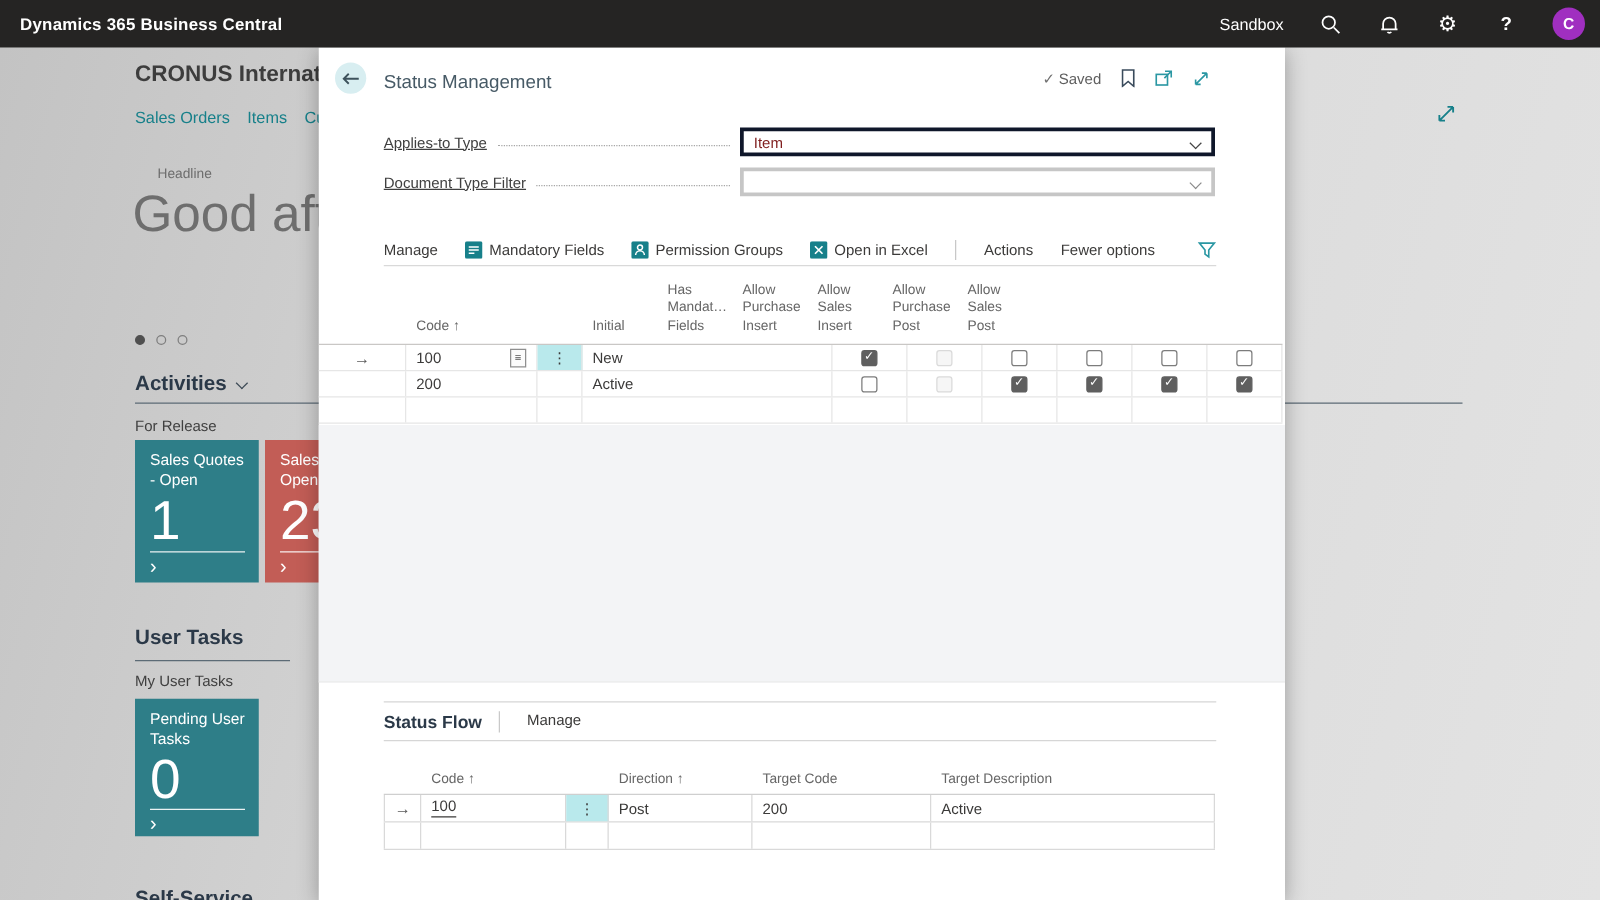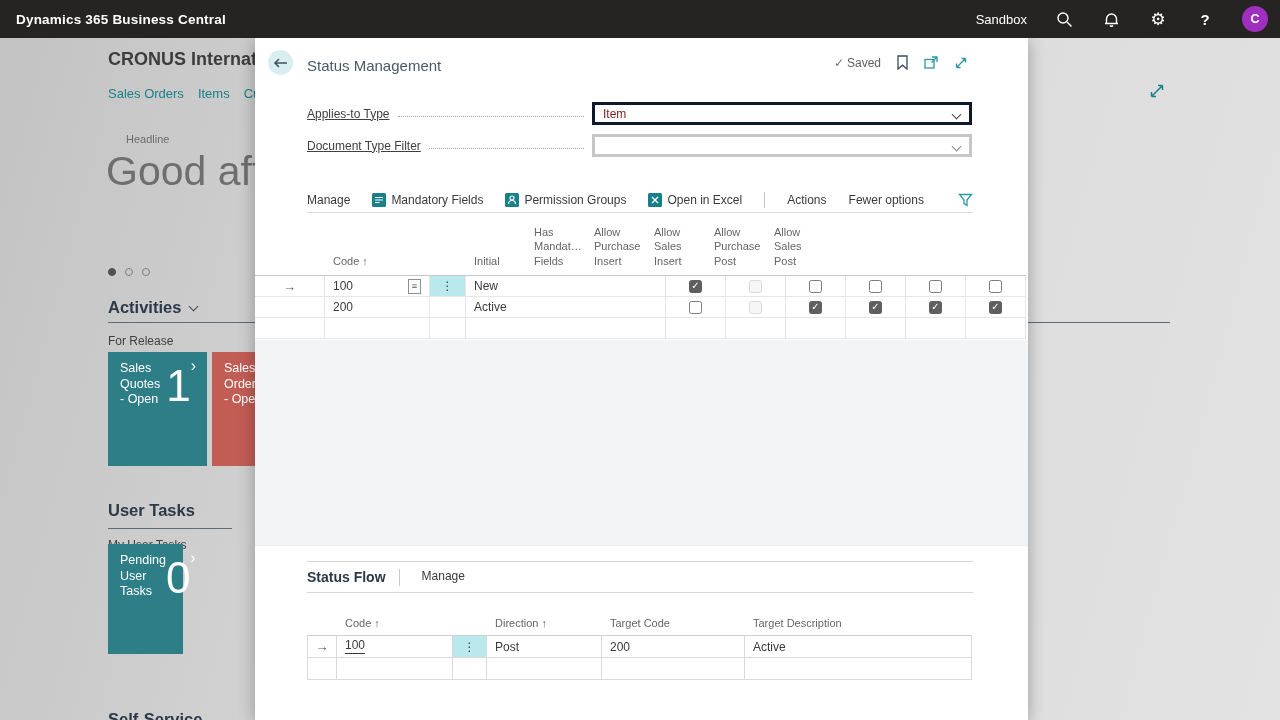--- a/index.html
+++ b/index.html
@@ -31,31 +31,31 @@
   .dots{position:absolute;left:108px;top:230px;display:flex;gap:9px;align-items:center;}
   .dots span{width:8px;height:8px;border-radius:50%;border:1.5px solid #7e7e7e;cursor:pointer;}
   .dots span.on{background:#4f4f4f;border-color:#4f4f4f;}
   .sec-head{position:absolute;font-size:16.5px;font-weight:700;color:var(--navy);display:flex;align-items:center;cursor:pointer;white-space:nowrap;}
   .sec-activities{left:108px;top:260px;}
   .caret{width:7px;height:7px;border-right:1.5px solid #3d4a56;border-bottom:1.5px solid #3d4a56;transform:rotate(45deg);margin-left:9px;margin-bottom:3px;}
   .rule{position:absolute;height:1px;background:#5c6b76;}
   .rule-activities{left:108px;top:284px;width:1062px;}
   .sub-label{position:absolute;font-size:12px;color:#404040;white-space:nowrap;}
   .for-release{left:108px;top:296px;}
-  .tile{position:absolute;top:314px;height:114px;color:#fff;display:flex;flex-direction:row;padding:9px 11px 7px 12px;cursor:pointer;justify-content:space-between;}
+  .tile{position:absolute;top:314px;height:114px;color:#fff;display:flex;flex-direction:column;padding:9px 11px 7px 12px;cursor:pointer;justify-content:space-between;}
   .tile-quotes{left:108px;width:99px;background:var(--tile-teal);}
   .tile-orders{left:212px;width:120px;background:var(--tile-red);}
   .tile-label{font-size:12.5px;line-height:1.25;}
   .tile-value{font-size:44px;font-weight:300;line-height:1.05;margin-top:2px;}
   .tile-rule{border-top:1px solid rgba(255,255,255,.9);margin-top:auto;margin-bottom:7px;}
   .tile-chevron{font-size:16px;line-height:10px;color:#fff;}
   .sec-user-tasks{left:108px;top:463px;text-align:center;}
   .rule-user-tasks{left:108px;top:490px;width:124px;}
   .my-user-tasks{left:108px;top:500px;}
-  .tile-pending{top:506px;left:108px;width:75px;height:110px;background:var(--tile-teal);}
+  .tile-pending{top:521px;left:108px;width:99px;height:110px;background:var(--tile-teal);}
   .sec-self-service{left:108px;top:672px;}
   .bg-expand{position:absolute;left:1148px;top:44px;width:18px;height:18px;cursor:pointer;}
   .bg-expand svg{stroke:var(--accent);fill:none;stroke-width:1.5;}
 
   
   .modal{position:absolute;left:255px;top:38px;width:773px;height:682px;background:#fff;z-index:20;box-shadow:0 3px 16px rgba(0,0,0,.30);}
   .back-btn{position:absolute;left:13px;top:12px;width:25px;height:25px;border-radius:50%;background:#d8eef1;display:flex;align-items:center;justify-content:center;cursor:pointer;}
   .back-btn svg{stroke:#3d525c;fill:none;stroke-width:1.5;}
   .m-title{position:absolute;left:52px;top:19px;font-size:15px;color:#475a66;}
   .m-actions{position:absolute;right:60px;top:17px;display:flex;align-items:center;gap:16px;}

